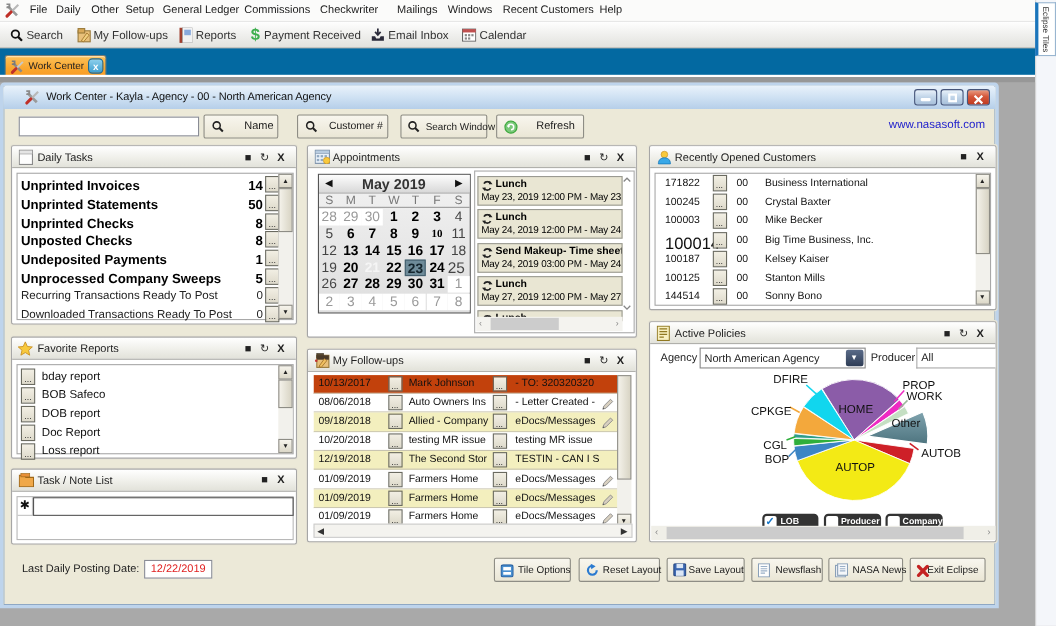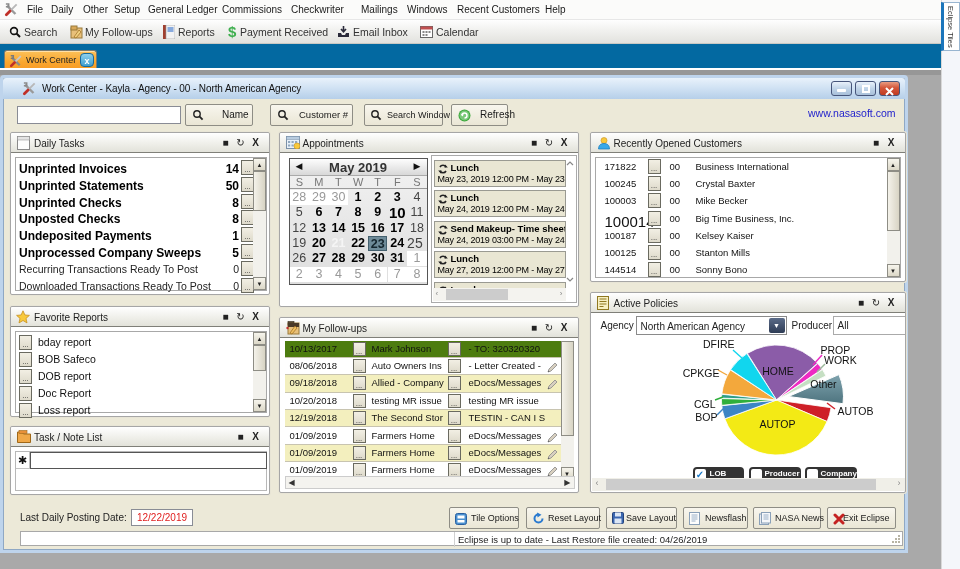--- a/index.html
+++ b/index.html
@@ -152,21 +152,21 @@
             <path d="M7.4 7.4 L10.6 10.6" stroke="#222" stroke-width="1.8"></path>
           </svg></div>
 <div class="beigebtn" style="left:267px;top:5px;width:83px;line-height:20px;text-align:left"><span style="margin-left:28px;font-size:9.5px">Customer #</span><svg class="abs" style="left:6px;top:4px" width="12" height="12" viewBox="0 0 12 12">
             <circle cx="5" cy="5" r="3.2" fill="none" stroke="#222" stroke-width="1.4"></circle>
             <path d="M7.4 7.4 L10.6 10.6" stroke="#222" stroke-width="1.8"></path>
           </svg></div>
 <div class="beigebtn" style="left:361px;top:5px;width:79px;line-height:20px;text-align:left"><span style="margin-left:22px;font-size:9px">Search Window</span><svg class="abs" style="left:5px;top:4px" width="12" height="12" viewBox="0 0 12 12">
             <circle cx="5" cy="5" r="3.2" fill="none" stroke="#222" stroke-width="1.4"></circle>
             <path d="M7.4 7.4 L10.6 10.6" stroke="#222" stroke-width="1.8"></path>
           </svg></div>
-<div class="beigebtn" style="left:448px;top:5px;width:57px;line-height:20px;text-align:center"><span style="margin-left:28px">Refresh</span><svg class="abs" style="left:6px;top:4px" width="13" height="13" viewBox="0 0 13 13">
+<div class="beigebtn" style="left:448px;top:5px;width:80px;line-height:20px;text-align:center"><span style="margin-left:28px">Refresh</span><svg class="abs" style="left:6px;top:4px" width="13" height="13" viewBox="0 0 13 13">
             <circle cx="6.5" cy="6.5" r="6" fill="#3aa73a"></circle>
             <circle cx="6.5" cy="6.5" r="5" fill="#7ac87a"></circle>
             <path d="M4 6.5 A2.5 2.5 0 1 1 6.5 9" stroke="#fff" stroke-width="1.4" fill="none"></path>
             <path d="M3 5 L4.4 7.4 L5.8 5.4 Z" fill="#fff"></path>
           </svg></div>
 <div class="abs" style="left:805px;top:8px;font-size:10.5px;color:#2222cc">www.nasasoft.com</div>
 
 <div class="abs" style="left:17px;top:413px;font-size:10px;color:#222">Last Daily Posting Date:</div>
 <div class="inputbox" style="left:128px;top:410px;width:62px;height:17px;font-size:10px;color:#e02020;text-align:center;line-height:16px">12/22/2019</div>
 <div class="beigebtn" style="left:446px;top:408px;width:70px;line-height:21px;text-align:left;font-size:9px"><span style="margin-left:21px">Tile Options</span><svg class="abs" style="left:5px;top:5px" width="12" height="12" viewBox="0 0 12 12">
@@ -189,34 +189,20 @@
           </svg></div>
 <div class="beigebtn" style="left:750px;top:408px;width:68px;line-height:21px;text-align:left;font-size:9px"><span style="margin-left:21px">NASA News</span><svg class="abs" style="left:5px;top:4px" width="12" height="13" viewBox="0 0 12 13">
             <rect x="0.5" y="2" width="9" height="10.5" fill="#e8ecf2" stroke="#8aa0b8"></rect>
             <rect x="2.5" y="0.5" width="9" height="10.5" fill="#f5f7fa" stroke="#8aa0b8"></rect>
             <path d="M4.5 3 H9.5 M4.5 5 H9.5 M4.5 7 H9.5" stroke="#9ab0c8" stroke-width="1"></path>
           </svg></div>
 <div class="beigebtn" style="left:824px;top:408px;width:69px;line-height:21px;text-align:left;font-size:9px"><span style="margin-left:15px">Exit Eclipse</span><svg class="abs" style="left:5px;top:5px" width="12" height="12" viewBox="0 0 12 12">
             <path d="M2 2 L10 10 M10 2 L2 10" stroke="#c42222" stroke-width="3" stroke-linecap="round"></path>
           </svg></div>
 
-<div class="abs" style="left:17px;top:432px;width:883px;height:15px;background:#fff;border:1px solid #a8a8a8">
-<div class="abs" style="left:433px;top:0px;width:1px;height:15px;background:#d0d0d0"></div>
-<div class="abs" style="left:437px;top:2px;font-size:9.5px;color:#222">Eclipse is up to date - Last Restore file created: 04/26/2019</div>
-          <svg class="abs" style="right:1px;bottom:1px" width="9" height="9" viewBox="0 0 9 9">
-            <g fill="#b8b4a4">
-              <rect x="6" y="0" width="2" height="2"></rect>
-              <rect x="6" y="3" width="2" height="2"></rect>
-              <rect x="6" y="6" width="2" height="2"></rect>
-              <rect x="3" y="3" width="2" height="2"></rect>
-              <rect x="3" y="6" width="2" height="2"></rect>
-              <rect x="0" y="6" width="2" height="2"></rect>
-            </g>
-          </svg>
-</div>
 
 <div class="panel" style="left:7px;top:33px;width:260px;height:163px">
 <div class="ptitle">
             <svg class="abs" style="left:6px;top:3px" width="13" height="14" viewBox="0 0 13 14">
               <rect x="0.5" y="0.5" width="12" height="13" fill="#fdfdfd" stroke="#8a8a8a"></rect>
               <rect x="0.5" y="0.5" width="12" height="3.5" fill="#e4e4e4" stroke="#8a8a8a" stroke-width=".5"></rect>
             </svg>
             <span class="tx">Daily Tasks</span>
             <div class="pbtns"><span>■</span><span>↻</span><span style="font-weight:bold">X</span></div>
           </div>
@@ -333,21 +319,21 @@
             <div class="abs" style="left:39.2px;top:31.0px;width:19.6px;height:15.3px;text-align:center;font-size:12.5px;line-height:15px;background:#fff;color:#999;">30</div>
             <div class="abs" style="left:58.8px;top:31.0px;width:19.6px;height:15.3px;text-align:center;font-size:12.5px;line-height:15px;color:#000;font-weight:bold;">1</div>
             <div class="abs" style="left:78.4px;top:31.0px;width:19.6px;height:15.3px;text-align:center;font-size:12.5px;line-height:15px;color:#000;font-weight:bold;">2</div>
             <div class="abs" style="left:98.0px;top:31.0px;width:19.6px;height:15.3px;text-align:center;font-size:12.5px;line-height:15px;color:#000;font-weight:bold;">3</div>
             <div class="abs" style="left:117.6px;top:31.0px;width:19.6px;height:15.3px;text-align:center;font-size:12.5px;line-height:15px;color:#444;">4</div>
             <div class="abs" style="left:0.0px;top:46.3px;width:19.6px;height:15.3px;text-align:center;font-size:12.5px;line-height:15px;color:#444;">5</div>
             <div class="abs" style="left:19.6px;top:46.3px;width:19.6px;height:15.3px;text-align:center;font-size:12.5px;line-height:15px;color:#000;font-weight:bold;">6</div>
             <div class="abs" style="left:39.2px;top:46.3px;width:19.6px;height:15.3px;text-align:center;font-size:12.5px;line-height:15px;color:#000;font-weight:bold;">7</div>
             <div class="abs" style="left:58.8px;top:46.3px;width:19.6px;height:15.3px;text-align:center;font-size:12.5px;line-height:15px;color:#000;font-weight:bold;">8</div>
             <div class="abs" style="left:78.4px;top:46.3px;width:19.6px;height:15.3px;text-align:center;font-size:12.5px;line-height:15px;color:#000;font-weight:bold;">9</div>
-            <div class="abs" style="left:98.0px;top:46.3px;width:19.6px;height:15.3px;text-align:center;font-size:15px;line-height:15px;color:#000;font-weight:bold;">10</div>
+            <div class="abs" style="left:98.0px;top:46.3px;width:19.6px;height:15.3px;text-align:center;font-size:10px;line-height:15px;color:#000;font-weight:bold;font-family:Liberation Serif, serif;">10</div>
             <div class="abs" style="left:117.6px;top:46.3px;width:19.6px;height:15.3px;text-align:center;font-size:12.5px;line-height:15px;color:#444;">11</div>
             <div class="abs" style="left:0.0px;top:61.6px;width:19.6px;height:15.3px;text-align:center;font-size:12.5px;line-height:15px;color:#444;">12</div>
             <div class="abs" style="left:19.6px;top:61.6px;width:19.6px;height:15.3px;text-align:center;font-size:12.5px;line-height:15px;color:#000;font-weight:bold;">13</div>
             <div class="abs" style="left:39.2px;top:61.6px;width:19.6px;height:15.3px;text-align:center;font-size:12.5px;line-height:15px;color:#000;font-weight:bold;">14</div>
             <div class="abs" style="left:58.8px;top:61.6px;width:19.6px;height:15.3px;text-align:center;font-size:12.5px;line-height:15px;color:#000;font-weight:bold;">15</div>
             <div class="abs" style="left:78.4px;top:61.6px;width:19.6px;height:15.3px;text-align:center;font-size:12.5px;line-height:15px;color:#000;font-weight:bold;">16</div>
             <div class="abs" style="left:98.0px;top:61.6px;width:19.6px;height:15.3px;text-align:center;font-size:12.5px;line-height:15px;color:#000;font-weight:bold;">17</div>
             <div class="abs" style="left:117.6px;top:61.6px;width:19.6px;height:15.3px;text-align:center;font-size:12.5px;line-height:15px;color:#444;">18</div>
             <div class="abs" style="left:0.0px;top:76.9px;width:19.6px;height:15.3px;text-align:center;font-size:12.5px;line-height:15px;color:#444;">19</div>
             <div class="abs" style="left:19.6px;top:76.9px;width:19.6px;height:15.3px;text-align:center;font-size:12.5px;line-height:15px;color:#000;font-weight:bold;">20</div>
@@ -442,21 +428,21 @@
               <rect x="2" y="2" width="11" height="11" fill="#e8c07a" stroke="#9a7a3a"></rect>
               <rect x="2" y="0.5" width="6" height="4" fill="#5a4a30" stroke="#3a3020" stroke-width=".6"></rect>
               <rect x="2" y="2" width="11" height="4" fill="#4a3a28"></rect>
               <path d="M4 12 L9 5 L11 7 L6 13 Z" fill="#f0c060" stroke="#9a6a20" stroke-width=".7"></path>
               <circle cx="1.5" cy="7" r="1.2" fill="#c03030"></circle>
             </svg>
             <span class="tx">My Follow-ups</span>
             <div class="pbtns"><span>■</span><span>↻</span><span style="font-weight:bold">X</span></div>
           </div>
 <div class="abs" style="left:5px;top:23px;width:277px;height:139px;overflow:hidden">
-            <div class="abs" style="left:0;top:0.0px;width:277px;height:17.4px;background:#4d7c0f;border-bottom:1px solid #c8c4b0">
+            <div class="abs" style="left:0;top:0.0px;width:277px;height:17.4px;background:#c2410c;border-bottom:1px solid #c8c4b0">
               <span class="abs" style="left:5px;top:2px;font-size:9.5px;color:#111">10/13/2017</span>
               <div class="dots" style="left:68px;top:1px;height:14px">...</div>
               <span class="abs" style="left:87px;top:2px;font-size:9.5px;color:#111">Mark Johnson</span>
               <div class="dots" style="left:163px;top:1px;height:14px">...</div>
               <span class="abs" style="left:184px;top:2px;font-size:9.5px;color:#111">- TO: 320320320</span>
             </div>
             <div class="abs" style="left:0;top:17.4px;width:277px;height:17.4px;background:#fff;border-bottom:1px solid #c8c4b0">
               <span class="abs" style="left:5px;top:2px;font-size:9.5px;color:#111">08/06/2018</span>
               <div class="dots" style="left:68px;top:1px;height:14px">...</div>
               <span class="abs" style="left:87px;top:2px;font-size:9.5px;color:#111">Auto Owners Ins</span>

